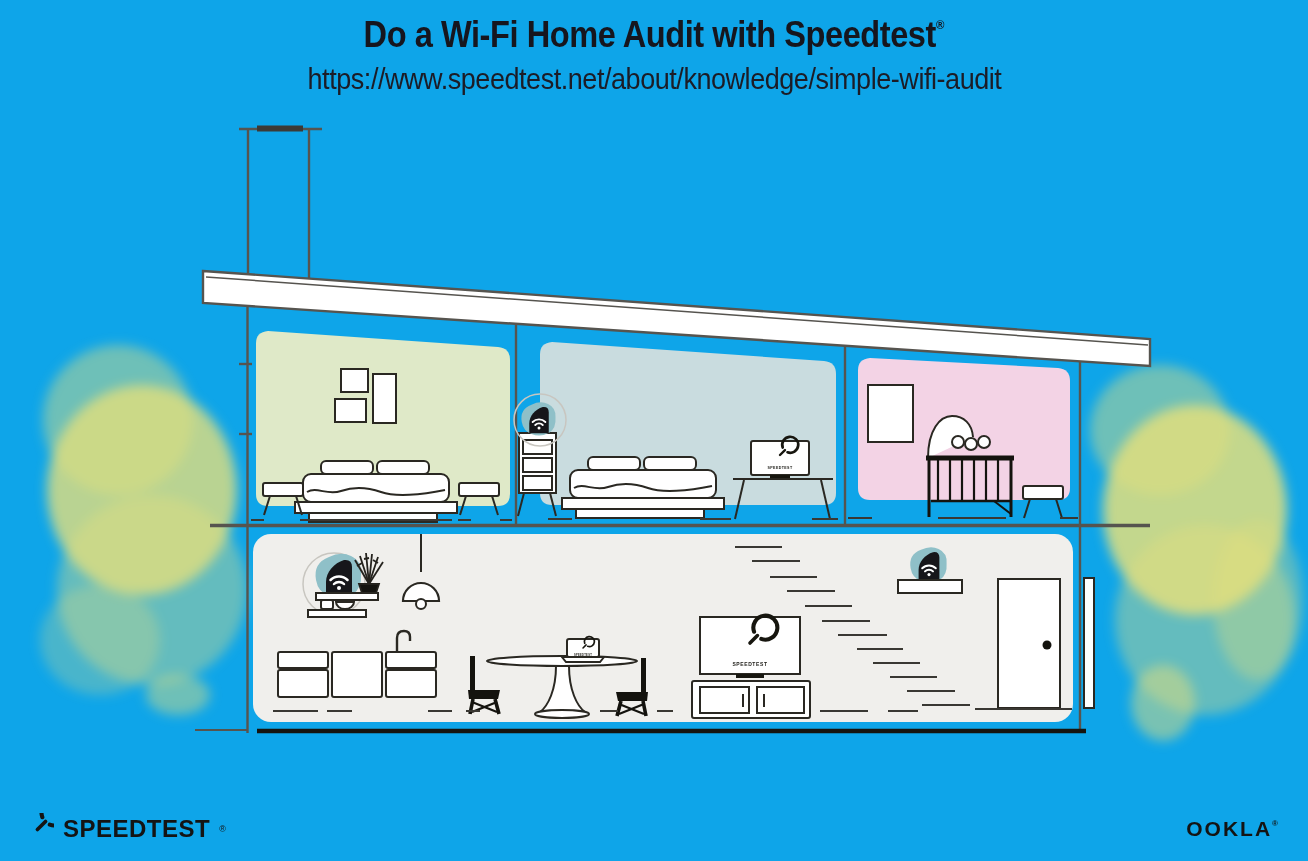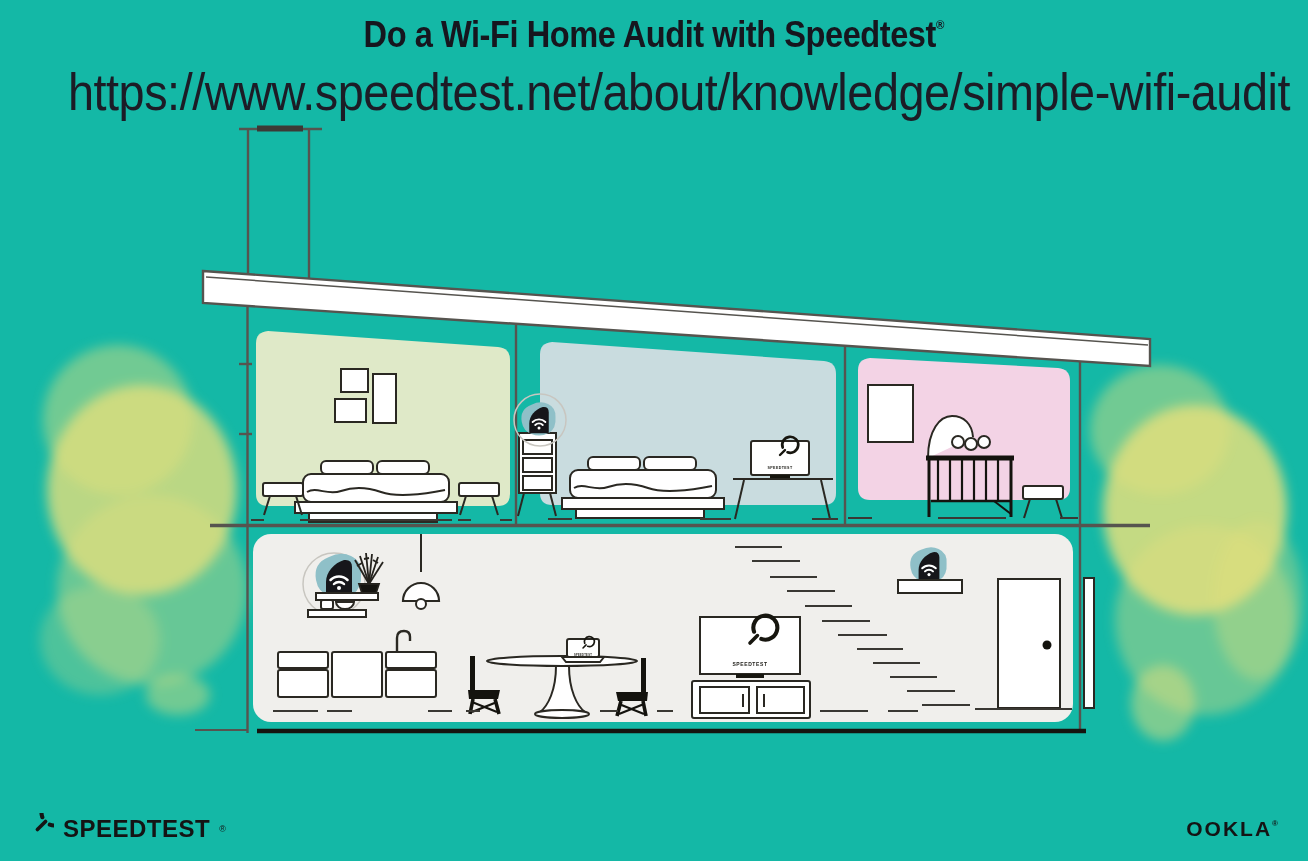--- a/index.html
+++ b/index.html
@@ -1,22 +1,22 @@
 <!DOCTYPE html>
 <html><head>
 <meta charset="utf-8">
 <style>
   html,body{margin:0;padding:0;background:#ffffff;}
-  .page{position:relative;width:1308px;height:861px;background:#14b8a6;overflow:hidden;
+  .page{position:relative;width:1308px;height:861px;background:#0ea5e9;overflow:hidden;
         font-family:"Liberation Sans",sans-serif;color:#1a1a22;}
   header{position:absolute;top:14px;left:0;width:100%;text-align:center;}
   .title{font-size:37px;font-weight:bold;letter-spacing:-0.5px;color:#16161e;
          display:inline-block;transform:scaleX(0.88);white-space:nowrap;margin:0;}
   .title sup{font-size:13px;font-weight:bold;vertical-align:18px;}
-  .url{margin-top:6px;font-size:52px;font-weight:400;color:#1c1c26;letter-spacing:-0.5px;
+  .url{margin-top:6px;font-size:30px;font-weight:400;color:#1c1c26;letter-spacing:-0.5px;
        display:block;}
   .url span{display:inline-block;transform:scaleX(0.9);white-space:nowrap;}
   svg.scene{position:absolute;left:0;top:0;}
   .structure{stroke:#56544f;stroke-width:2.4;fill:none;}
   .furn{stroke:#2a2822;stroke-width:2;fill:#ffffff;}
   .dash{stroke:#3a3833;stroke-width:2;}
   text.screenlabel{font-family:"Liberation Sans",sans-serif;font-weight:bold;fill:#23221d;}
   footer{position:absolute;left:0;bottom:8px;width:100%;height:48px;}
   .st-logo{position:absolute;left:22px;bottom:8px;display:flex;align-items:center;gap:9px;color:#141414;}
   .st-word{font-size:24px;font-weight:bold;letter-spacing:0.5px;}

